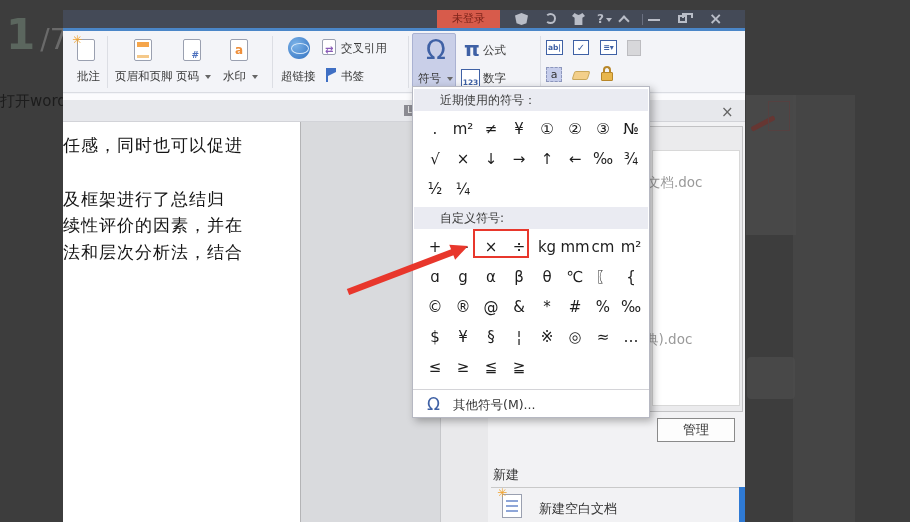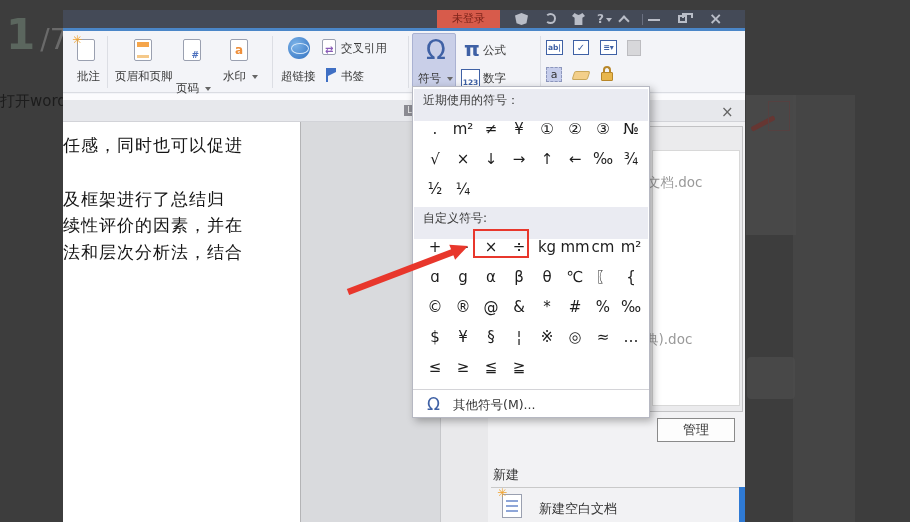--- a/index.html
+++ b/index.html
@@ -84,22 +84,22 @@
   .tp-hr{left:50px;top:365px;width:248px;height:1px;background:#c9c9c9;}
   .newdoc-ic{left:61px;top:372px;width:20px;height:24px;background:#fff;border:1.5px solid #9aa0b0;}
   .newdoc-ic .burst{left:-6px;top:-7px;}
   .newdoc-ic i{position:absolute;left:3px;right:3px;height:1.5px;background:#8ea6d8;}
   .newdoc-label{left:98px;top:378px;font-size:13px;color:#333;}
   .tp-scroll{left:676px;top:365px;width:6px;height:98px;background:#2f7ad4;}
 
   
   #dropdown{left:349px;top:76px;width:238px;height:332px;background:#fff;border:1px solid #b6b8c2;
     box-shadow:3px 3px 8px rgba(0,0,0,.3);z-index:5;}
-  .dd-header{position:absolute;left:1px;width:234px;height:32px;background:#eaebf2;color:#3c3c3c;
-    font-size:12px;line-height:22px;padding-left:9px;}
+  .dd-header{position:absolute;left:1px;width:234px;height:22px;background:#eaebf2;color:#3c3c3c;
+    font-size:12px;line-height:22px;padding-left:26px;}
   .sym-row{position:absolute;left:8px;width:226px;height:28px;display:grid;grid-template-columns:repeat(8,28px);}
   .sym-row .sym{display:flex;align-items:center;justify-content:center;font-size:15px;color:#1d1d1d;}
   .dd-sep{position:absolute;left:0;top:302px;width:100%;height:1px;background:#d4d4d8;}
   .dd-more{position:absolute;left:0;top:305px;width:100%;height:26px;}
   .dd-more .om{position:absolute;left:14px;top:2px;font-size:17px;color:#3f61a5;}
   .dd-more .txt{position:absolute;left:40px;top:5px;font-size:12.5px;color:#333;}
 
   
   #redbox{left:473px;top:229px;width:56px;height:29px;border:2px solid #e8372c;z-index:10;}
   #redarrow{left:340px;top:235px;z-index:10;}
@@ -149,21 +149,21 @@
             <div class="hf-band"></div>
             <div class="hf-band2"></div>
           </div>
         <div class="rb-label" style="left:0;top:34px;">页眉和页脚</div>
       </div>
 
       <div class="abs" style="left:113px;top:4px;width:46px;height:54px;">
         <div class="page-ic" style="left:7px;top:4px;">
             <span class="pn-hash">#</span>
           </div>
-        <div class="rb-label" style="left:0;top:46px;"><span>页码</span> <span class="caret-sm" style="border-top-color:#666;"></span></div>
+        <div class="rb-label" style="left:0;top:34px;"><span>页码</span> <span class="caret-sm" style="border-top-color:#666;"></span></div>
       </div>
 
       <div class="abs" style="left:160px;top:4px;width:46px;height:54px;">
         <div class="page-ic" style="left:7px;top:4px;">
             <span class="wm-a">a</span>
           </div>
         <div class="rb-label" style="left:0;top:34px;"><span>水印</span> <span class="caret-sm" style="border-top-color:#666;"></span></div>
       </div>
       <div class="grp-div" style="left:209px;"></div>
 

